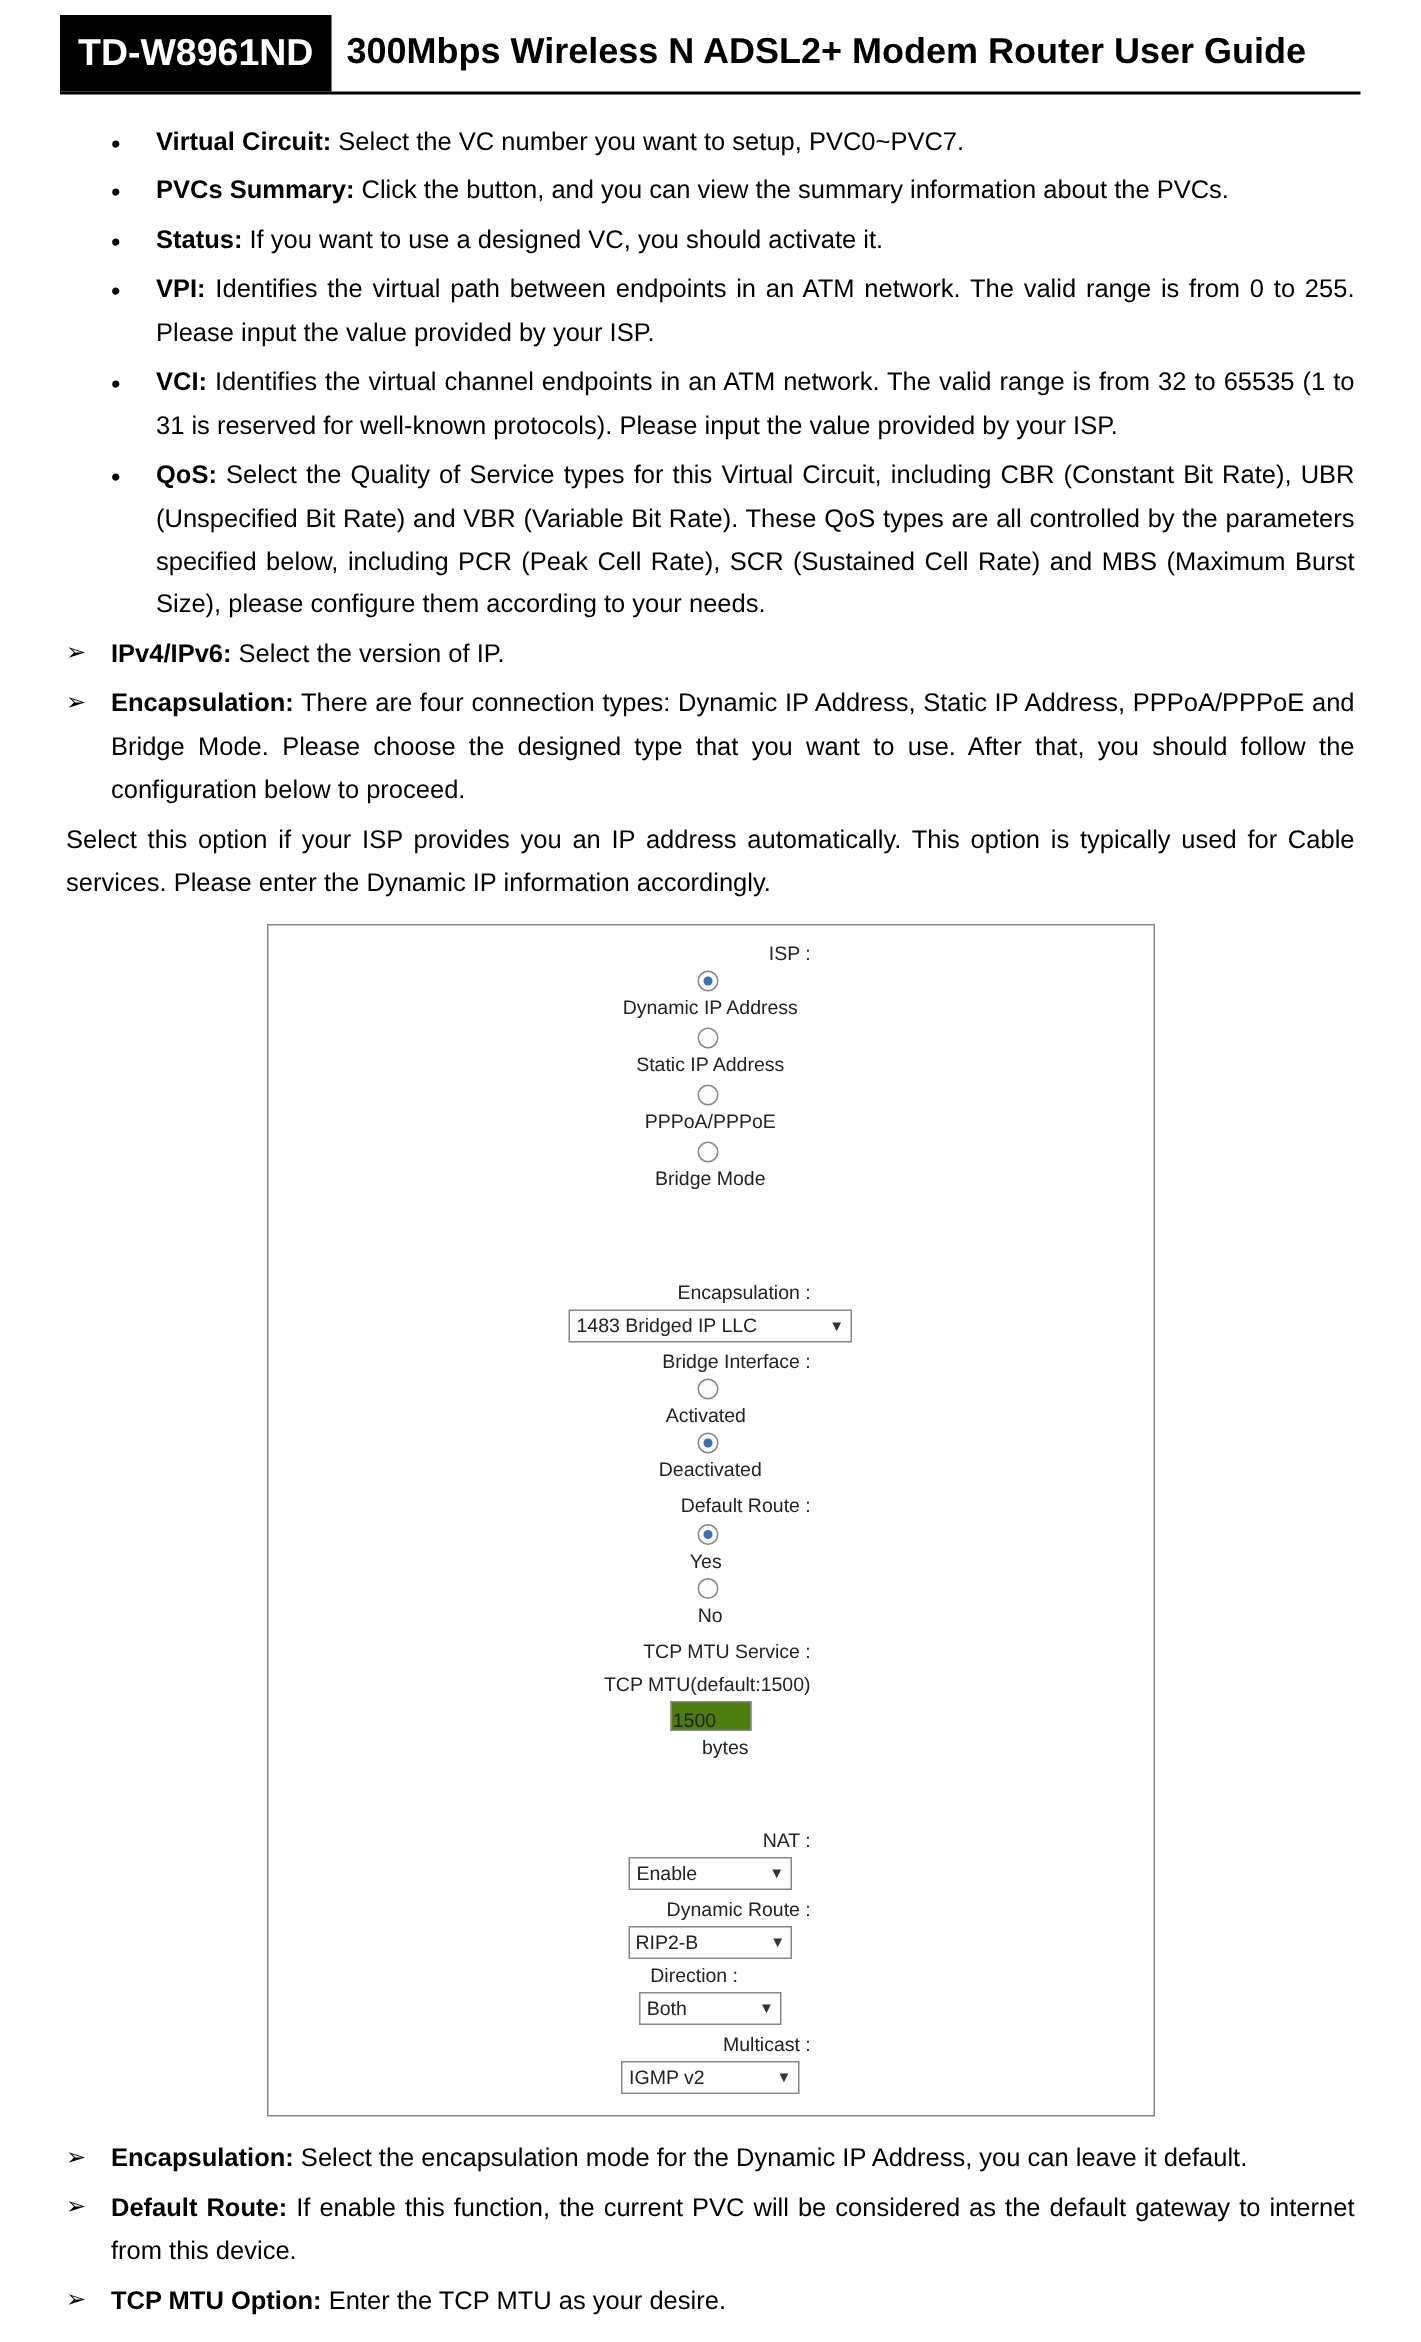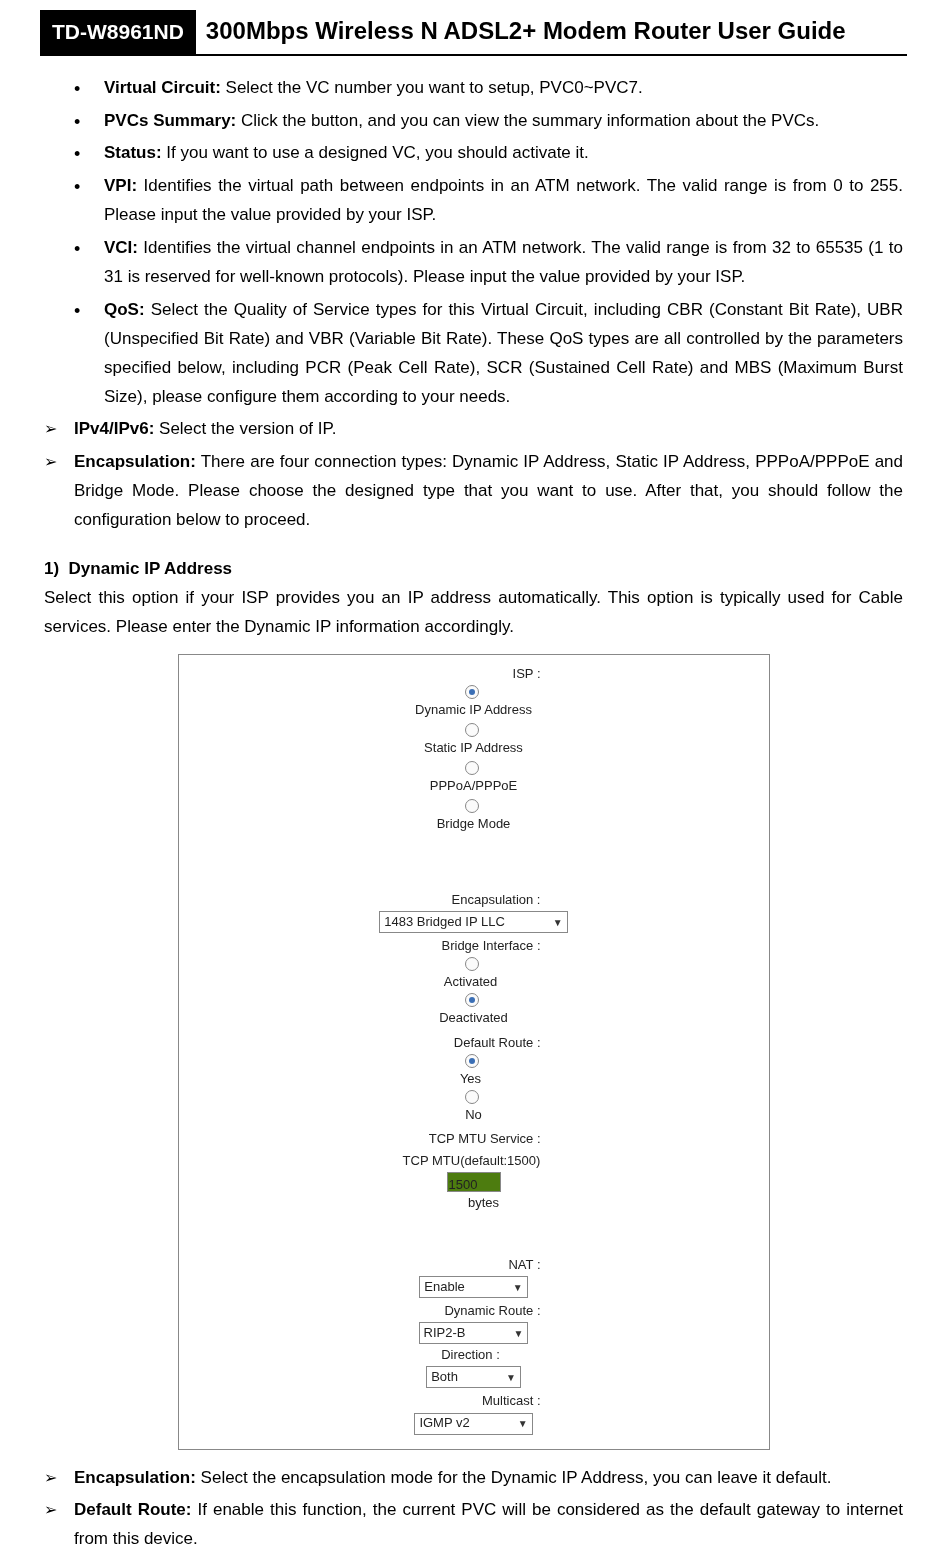--- a/index.html
+++ b/index.html
@@ -16,21 +16,21 @@
     display: flex;
     align-items: center;
     border-bottom: 2px solid #000;
     margin: 10px 40px 18px 40px;
   }
   .header-model {
     background: #000;
     color: #fff;
     font-weight: bold;
     padding: 4px 12px;
-    font-size: 21px;
+    font-size: 25px;
   }
   .header-title {
     font-weight: bold;
     font-size: 24px;
     margin-left: 10px;
   }
   .content {
     padding: 0 44px;
     text-align: justify;
   }
@@ -162,23 +162,20 @@
     <li><span class="bold">VPI:</span><span> Identifies the virtual path between endpoints in an ATM network. The valid range is from 0 to 255. Please input the value provided by your ISP.</span></li>
     <li><span class="bold">VCI:</span><span> Identifies the virtual channel endpoints in an ATM network. The valid range is from 32 to 65535 (1 to 31 is reserved for well-known protocols). Please input the value provided by your ISP.</span></li>
     <li><span class="bold">QoS:</span><span> Select the Quality of Service types for this Virtual Circuit, including CBR (Constant Bit Rate), UBR (Unspecified Bit Rate) and VBR (Variable Bit Rate). These QoS types are all controlled by the parameters specified below, including PCR (Peak Cell Rate), SCR (Sustained Cell Rate) and MBS (Maximum Burst Size), please configure them according to your needs.</span></li>
   </ul>
 
   <ul class="arrowed">
     <li><span class="bold">IPv4/IPv6:</span><span> Select the version of IP.</span></li>
     <li><span class="bold">Encapsulation:</span><span> There are four connection types: Dynamic IP Address, Static IP Address, PPPoA/PPPoE and Bridge Mode. Please choose the designed type that you want to use. After that, you should follow the configuration below to proceed.</span></li>
   </ul>
 
-  <div class="section-title">
-    <span>1)</span>&nbsp;&nbsp;<span>Dynamic IP Address</span>
-  </div>
   <div>Select this option if your ISP provides you an IP address automatically. This option is typically used for Cable services. Please enter the Dynamic IP information accordingly.</div>
 
   <div class="figure">
     <div class="fig-row">
       <div class="fig-label">ISP :</div>
       <span class="fig-radio selected"></span>
       <span>Dynamic IP Address</span>
     </div>
     <div class="fig-row">
       <div class="fig-label"></div>
@@ -234,21 +231,21 @@
         <span>Enable</span>
         <span class="fig-caret">▼</span>
       </div>
     </div>
     <div class="fig-row">
       <div class="fig-label">Dynamic Route :</div>
       <div class="fig-select fig-select-narrow">
         <span>RIP2-B</span>
         <span class="fig-caret">▼</span>
       </div>
-      <div style="width:74px; text-align:center; padding-right:6px;">Direction :</div>
+      <div style="width:74px; text-align:left; padding-right:6px;">Direction :</div>
       <div class="fig-select fig-select-narrow">
         <span>Both</span>
         <span class="fig-caret">▼</span>
       </div>
     </div>
     <div class="fig-row">
       <div class="fig-label">Multicast :</div>
       <div class="fig-select fig-select-narrow">
         <span>IGMP v2</span>
         <span class="fig-caret">▼</span>

